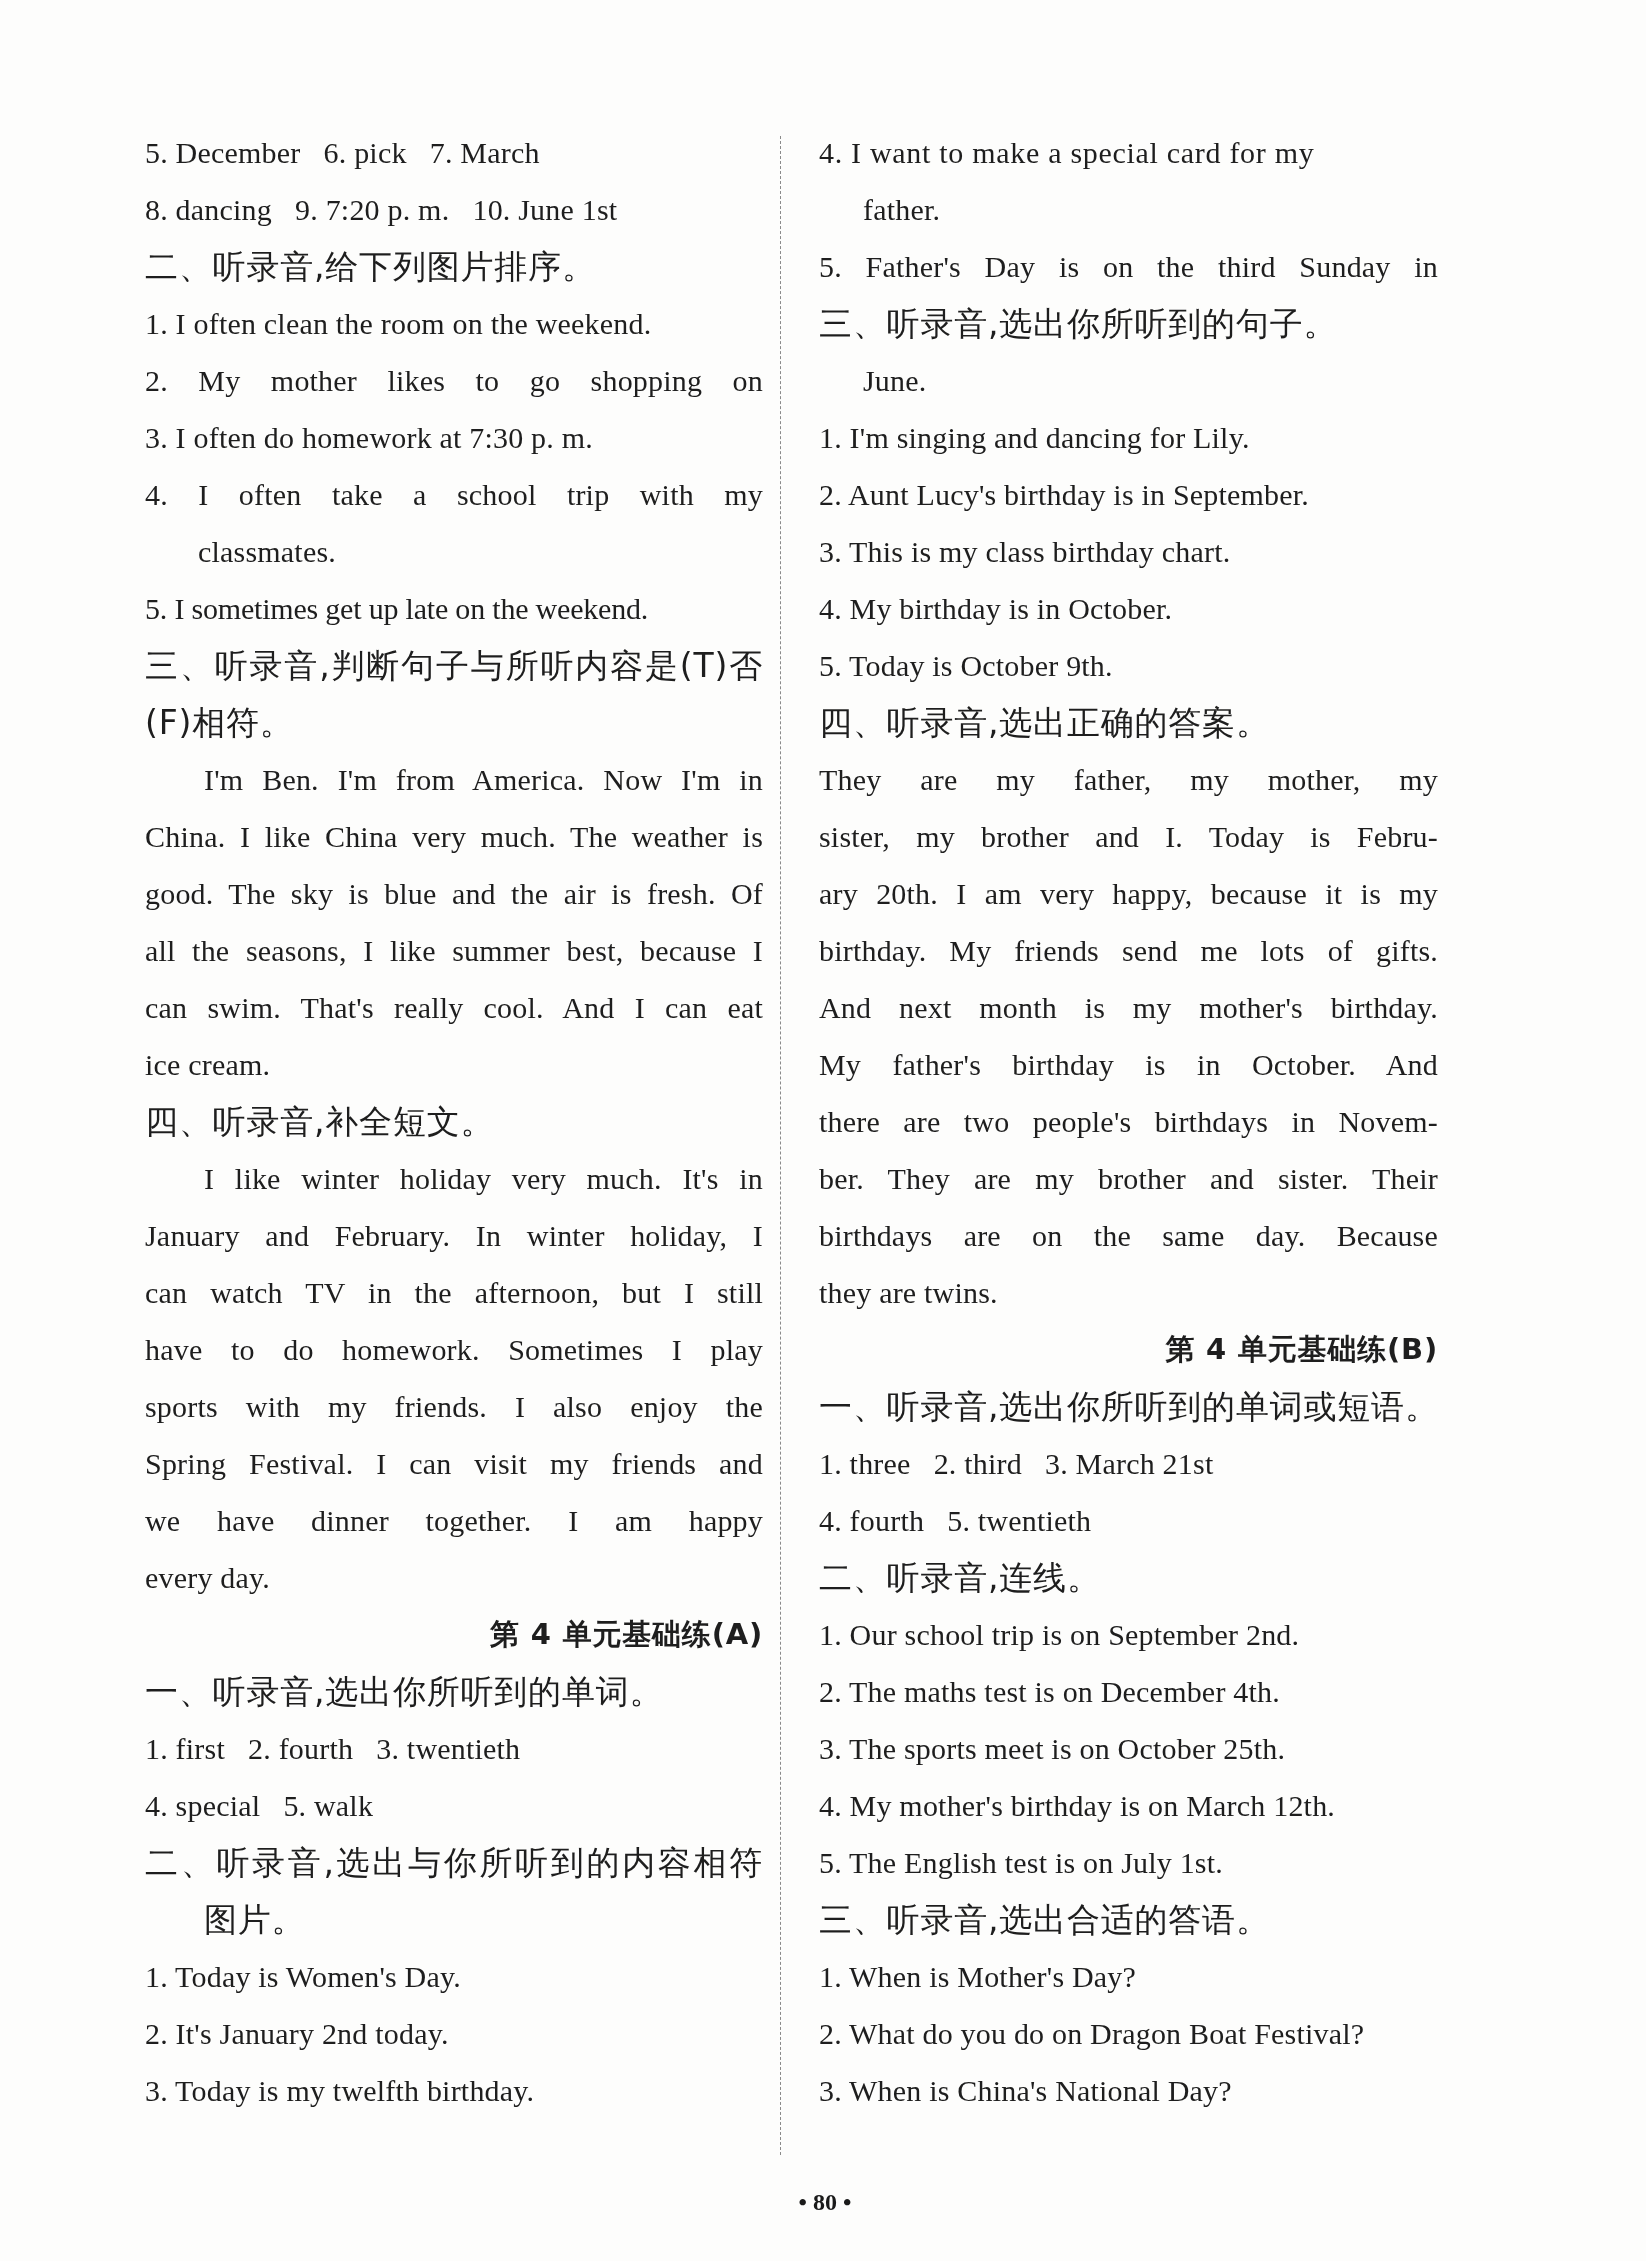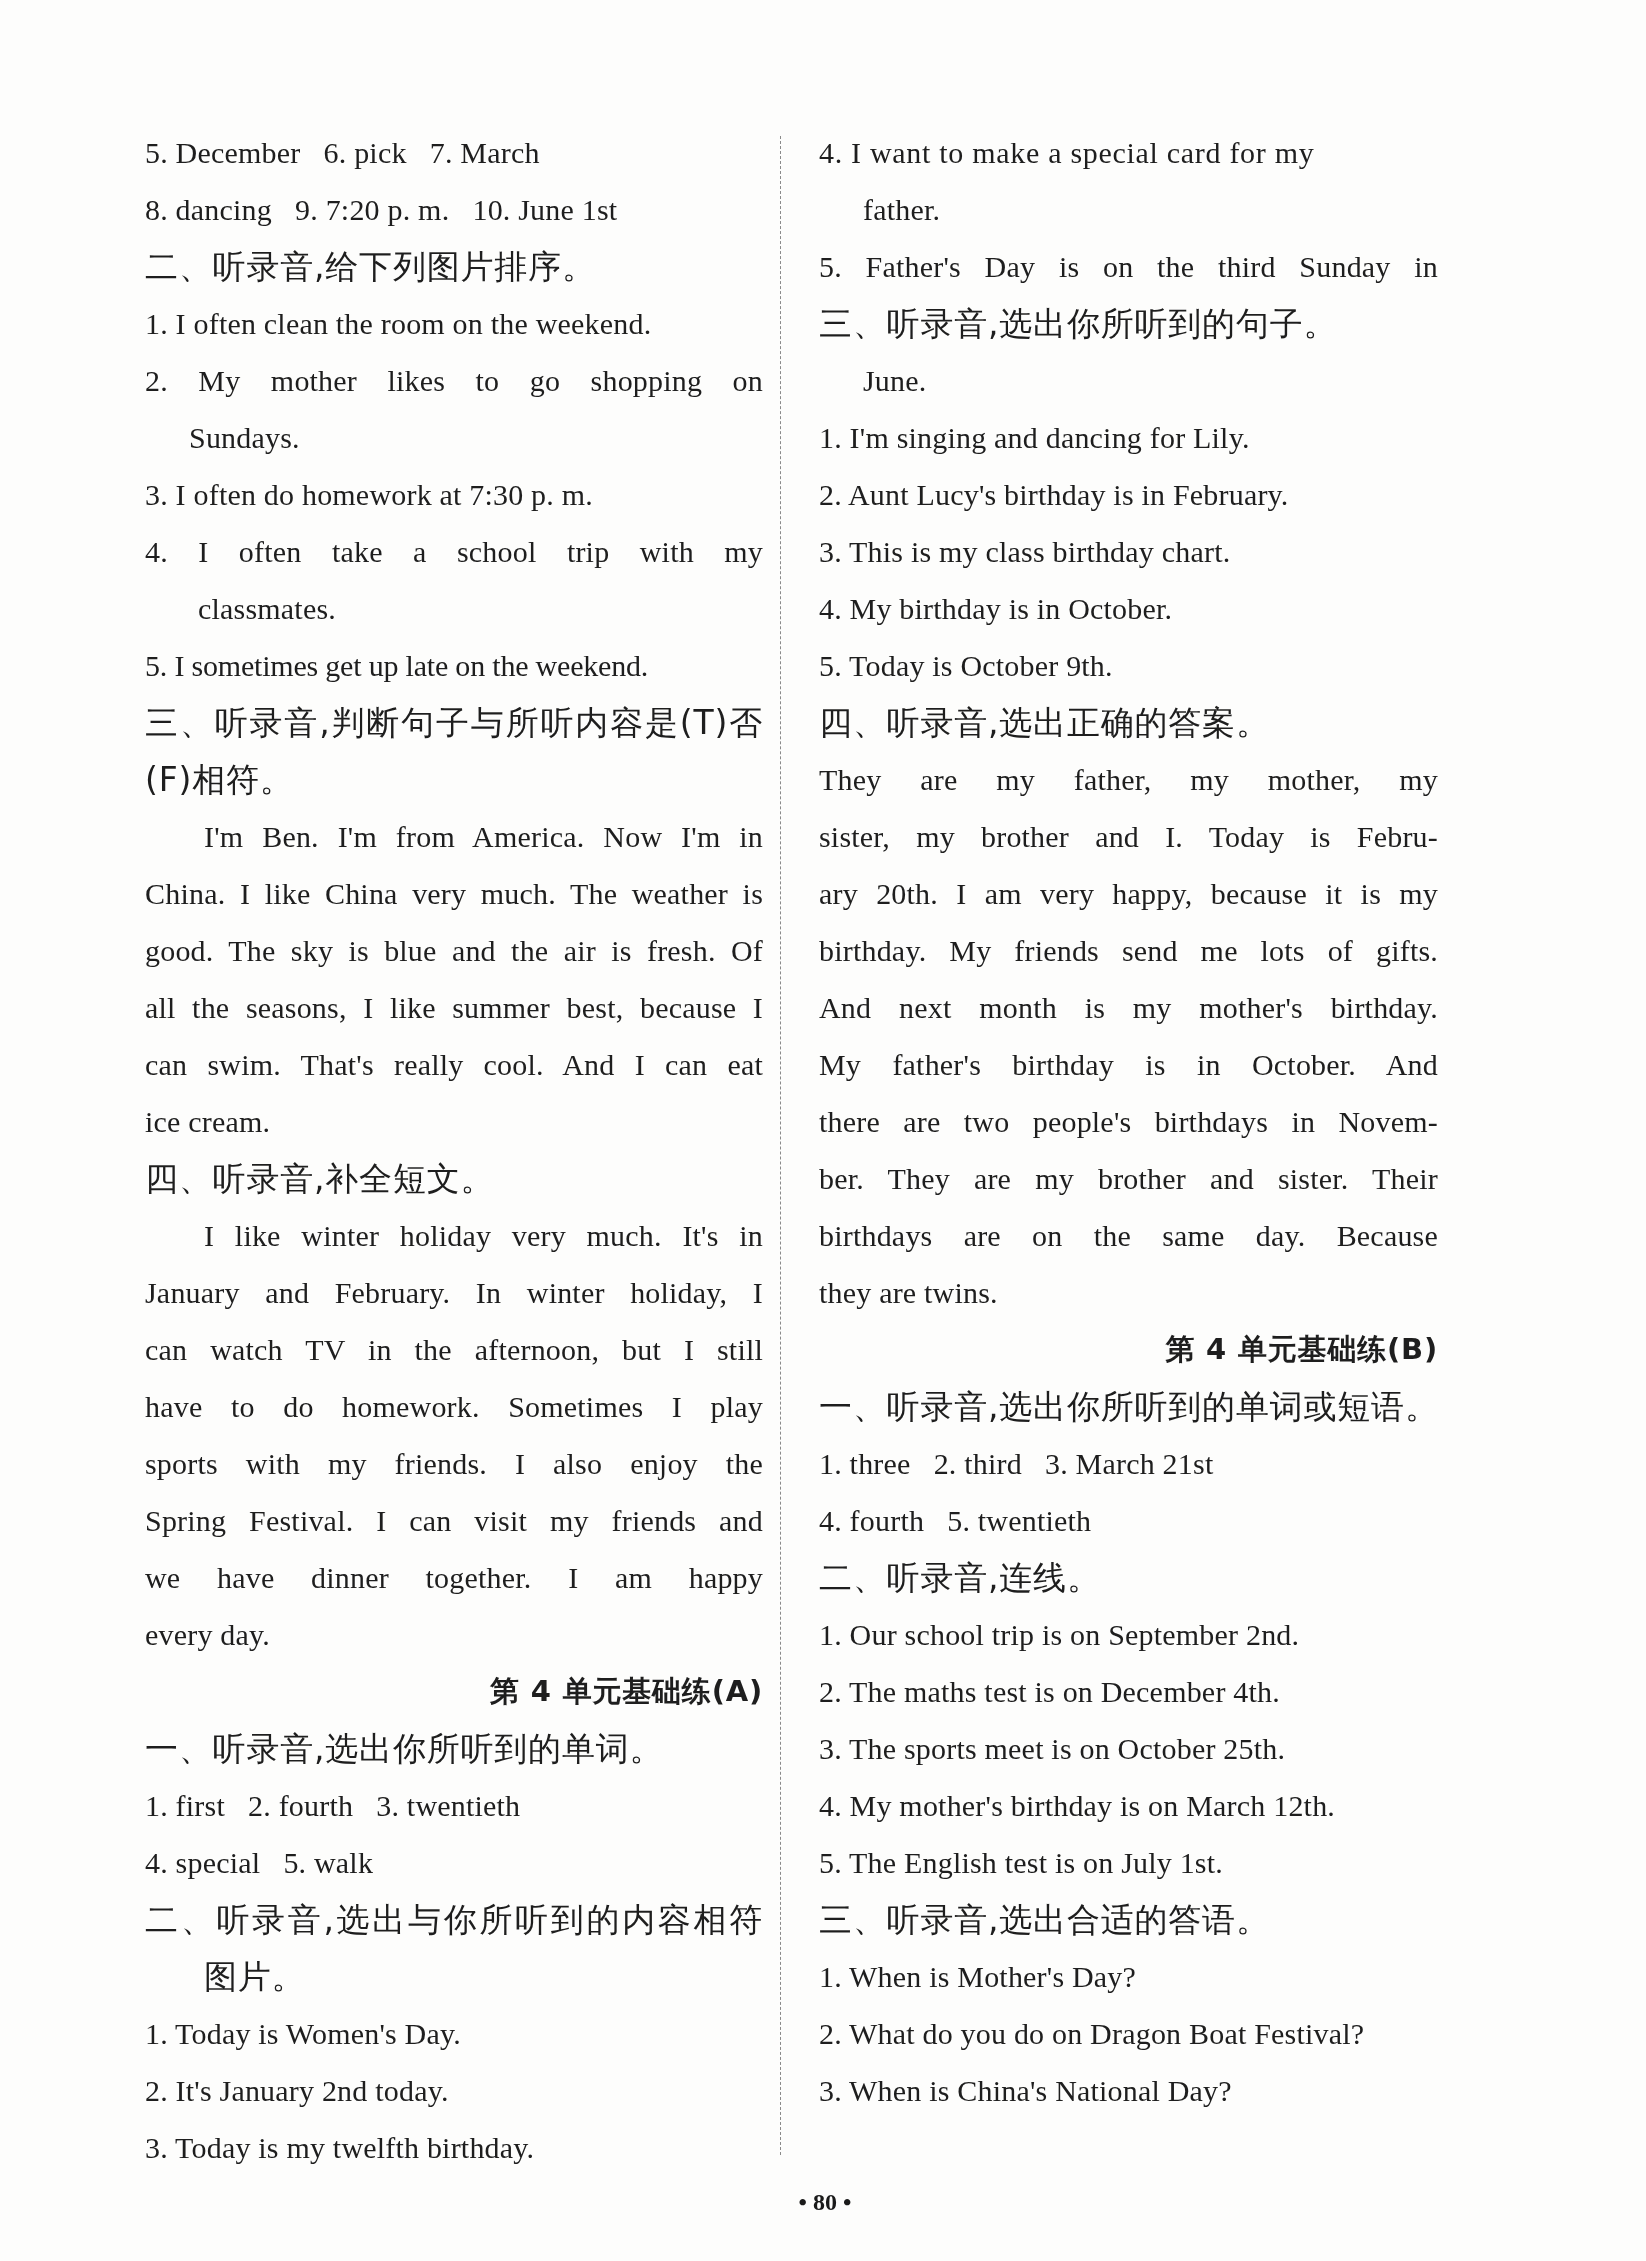--- a/index.html
+++ b/index.html
@@ -77,21 +77,20 @@
 <body>
 
 <div class="page">
 
   <div class="col col-left">
     <div class="line" style="white-space:pre">5. December   6. pick   7. March</div>
     <div class="line" style="white-space:pre">8. dancing   9. 7:20 p. m.   10. June 1st</div>
     <div class="line cn">二、听录音,给下列图片排序。</div>
     <div class="line">1. I often clean the room on the weekend.</div>
     <div class="line justify">2. My mother likes to go shopping on</div>
-    <div class="line item-indent">Sundays.</div>
     <div class="line">3. I often do homework at 7:30 p. m.</div>
     <div class="line justify">4. I often take a school trip with my</div>
     <div class="line item-indent" style="padding-left:53px">classmates.</div>
     <div class="line" style="letter-spacing:-0.2px">5. I sometimes get up late on the weekend.</div>
     <div class="line cn justify">三、听录音,判断句子与所听内容是(T)否</div>
     <div class="line cn">(F)相符。</div>
     <div class="line justify para-first">I'm Ben. I'm from America. Now I'm in</div>
     <div class="line justify">China. I like China very much. The weather is</div>
     <div class="line justify">good. The sky is blue and the air is fresh. Of</div>
     <div class="line justify">all the seasons, I like summer best, because I</div>
@@ -119,21 +118,21 @@
 
   <div class="divider"></div>
 
   <div class="col col-right">
     <div class="line" style="letter-spacing:0.7px">4. I want to make a special card for my</div>
     <div class="line item-indent">father.</div>
     <div class="line justify">5. Father's Day is on the third Sunday in</div>
     <div class="line cn">三、听录音,选出你所听到的句子。</div>
     <div class="line item-indent">June.</div>
     <div class="line">1. I'm singing and dancing for Lily.</div>
-    <div class="line">2. Aunt Lucy's birthday is in February.</div>
+    <div class="line">2. Aunt Lucy's birthday is in September.</div>
     <div class="line">3. This is my class birthday chart.</div>
     <div class="line">4. My birthday is in October.</div>
     <div class="line">5. Today is October 9th.</div>
     <div class="line cn">四、听录音,选出正确的答案。</div>
     <div class="line justify">They are my father, my mother, my</div>
     <div class="line justify">sister, my brother and I. Today is Febru-</div>
     <div class="line justify">ary 20th. I am very happy, because it is my</div>
     <div class="line justify">birthday. My friends send me lots of gifts.</div>
     <div class="line justify">And next month is my mother's birthday.</div>
     <div class="line justify">My father's birthday is in October. And</div>

